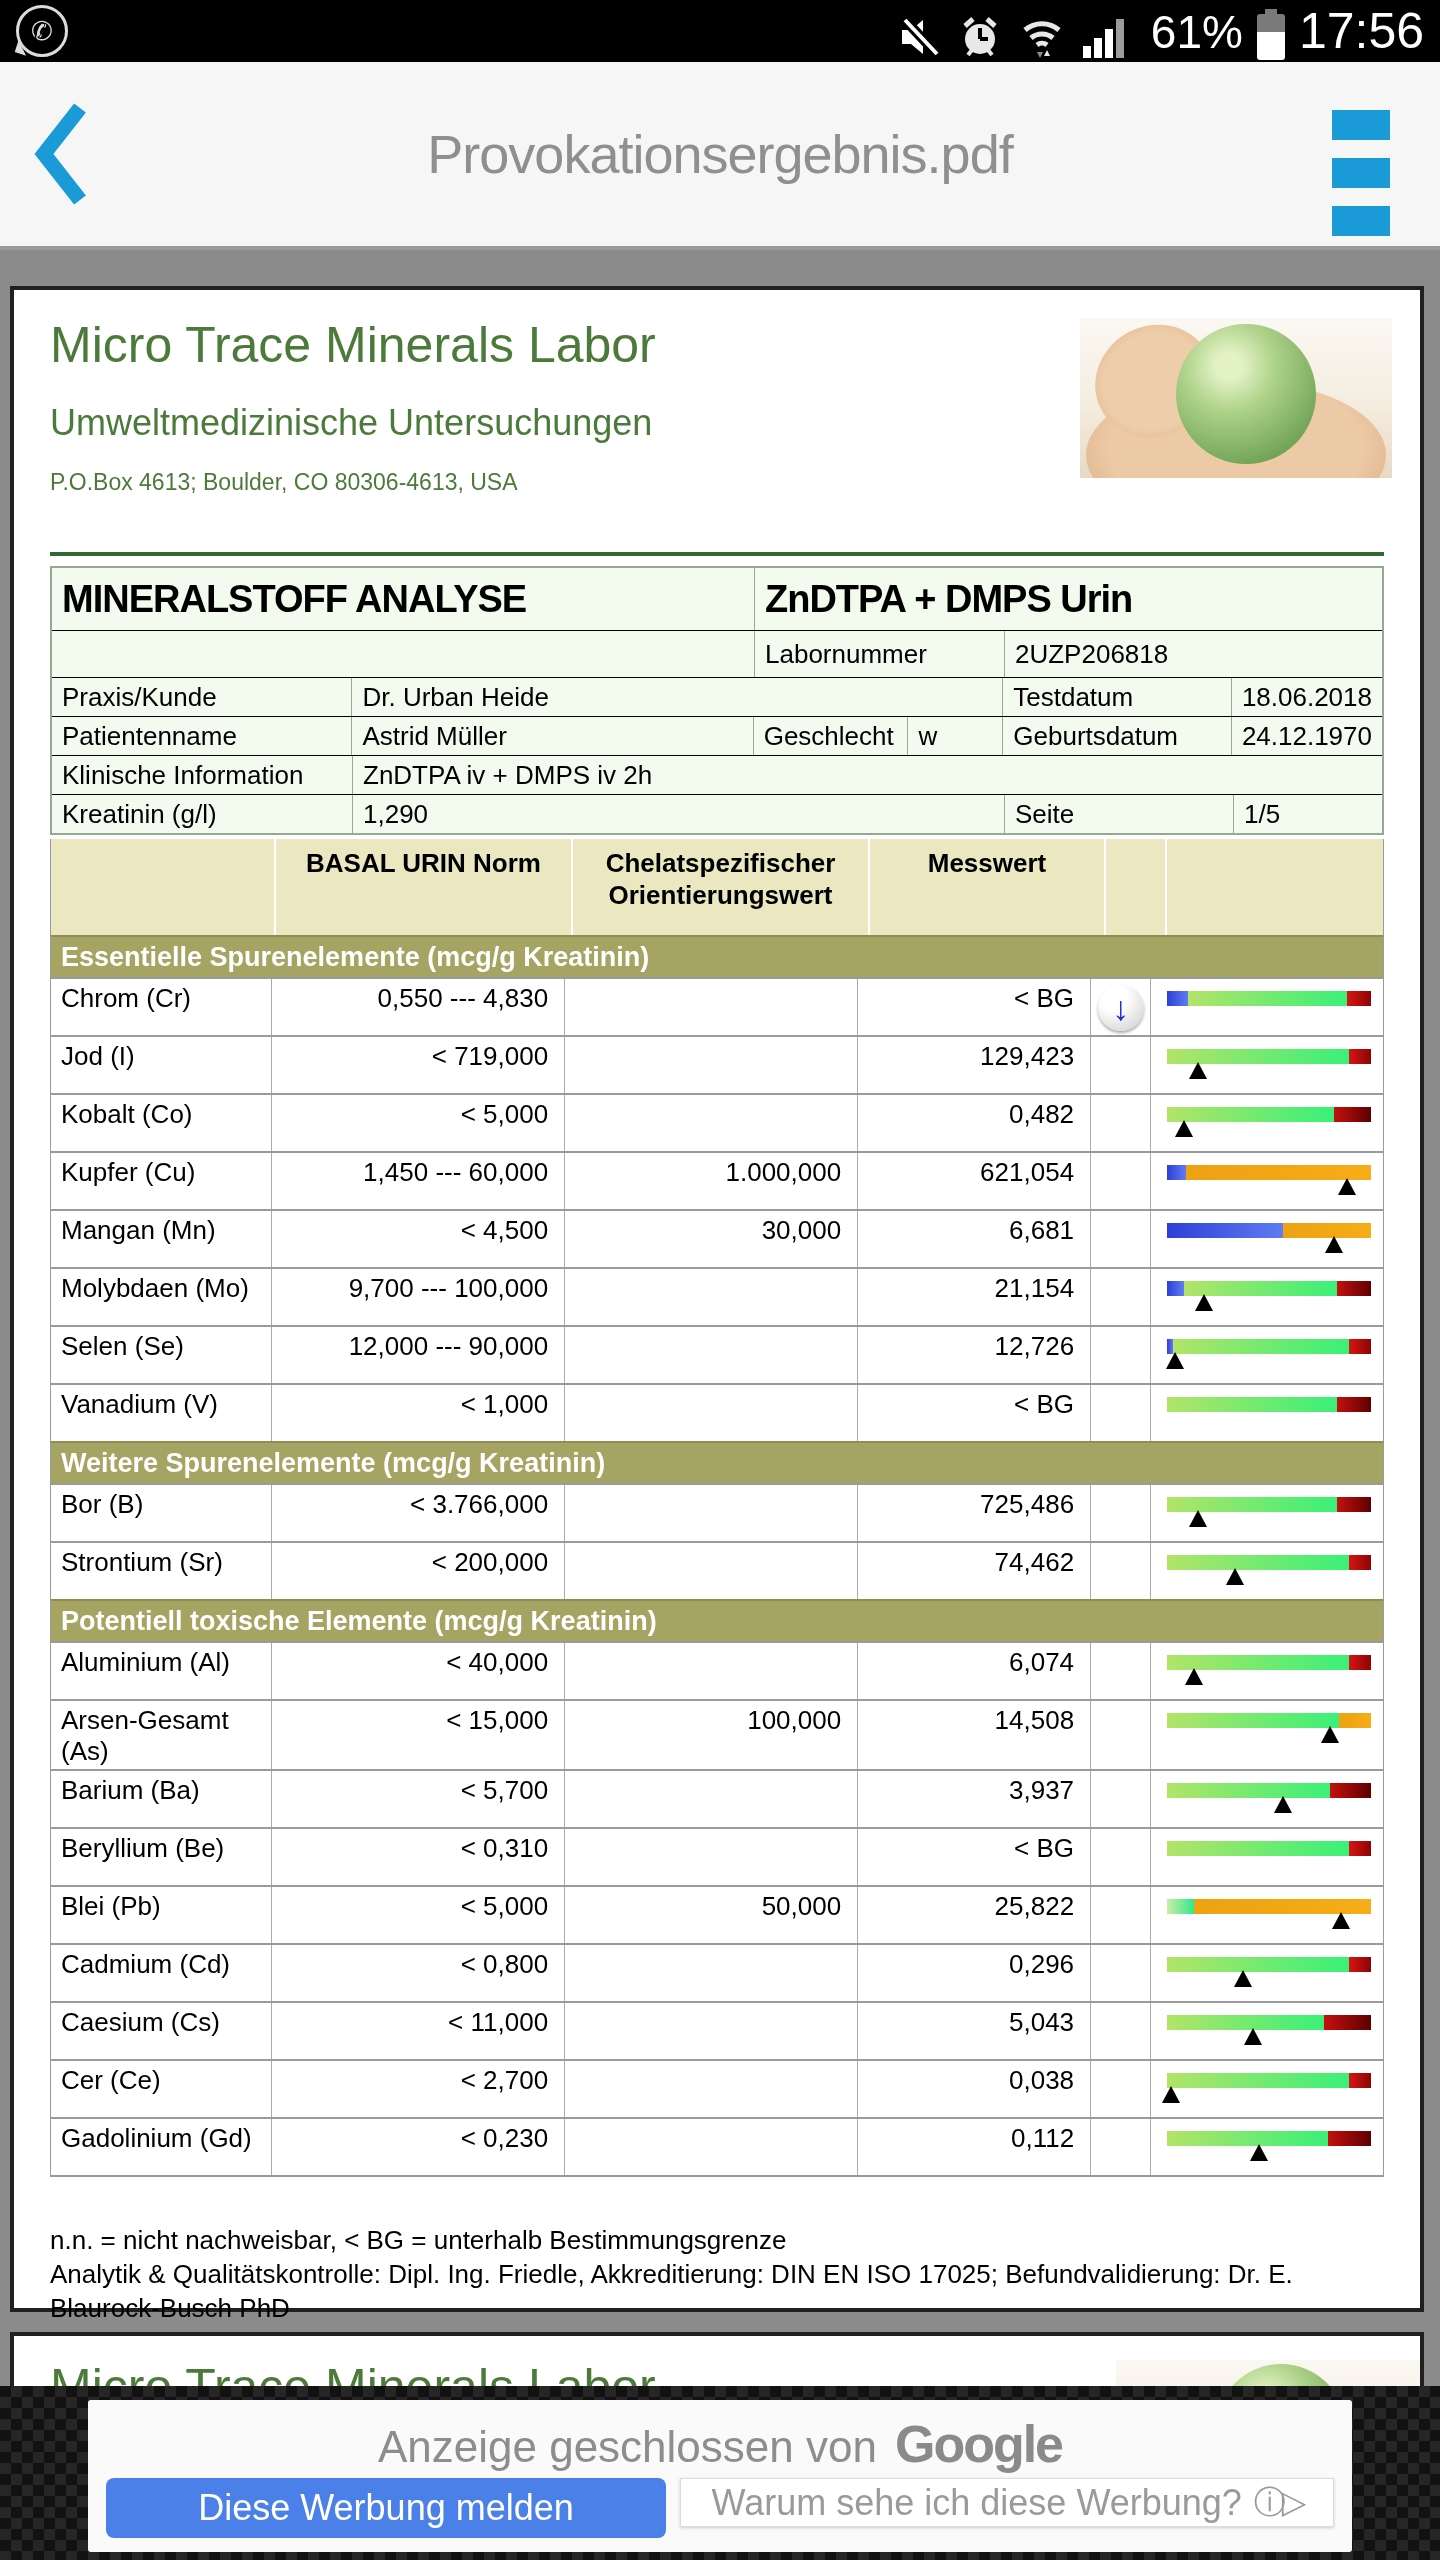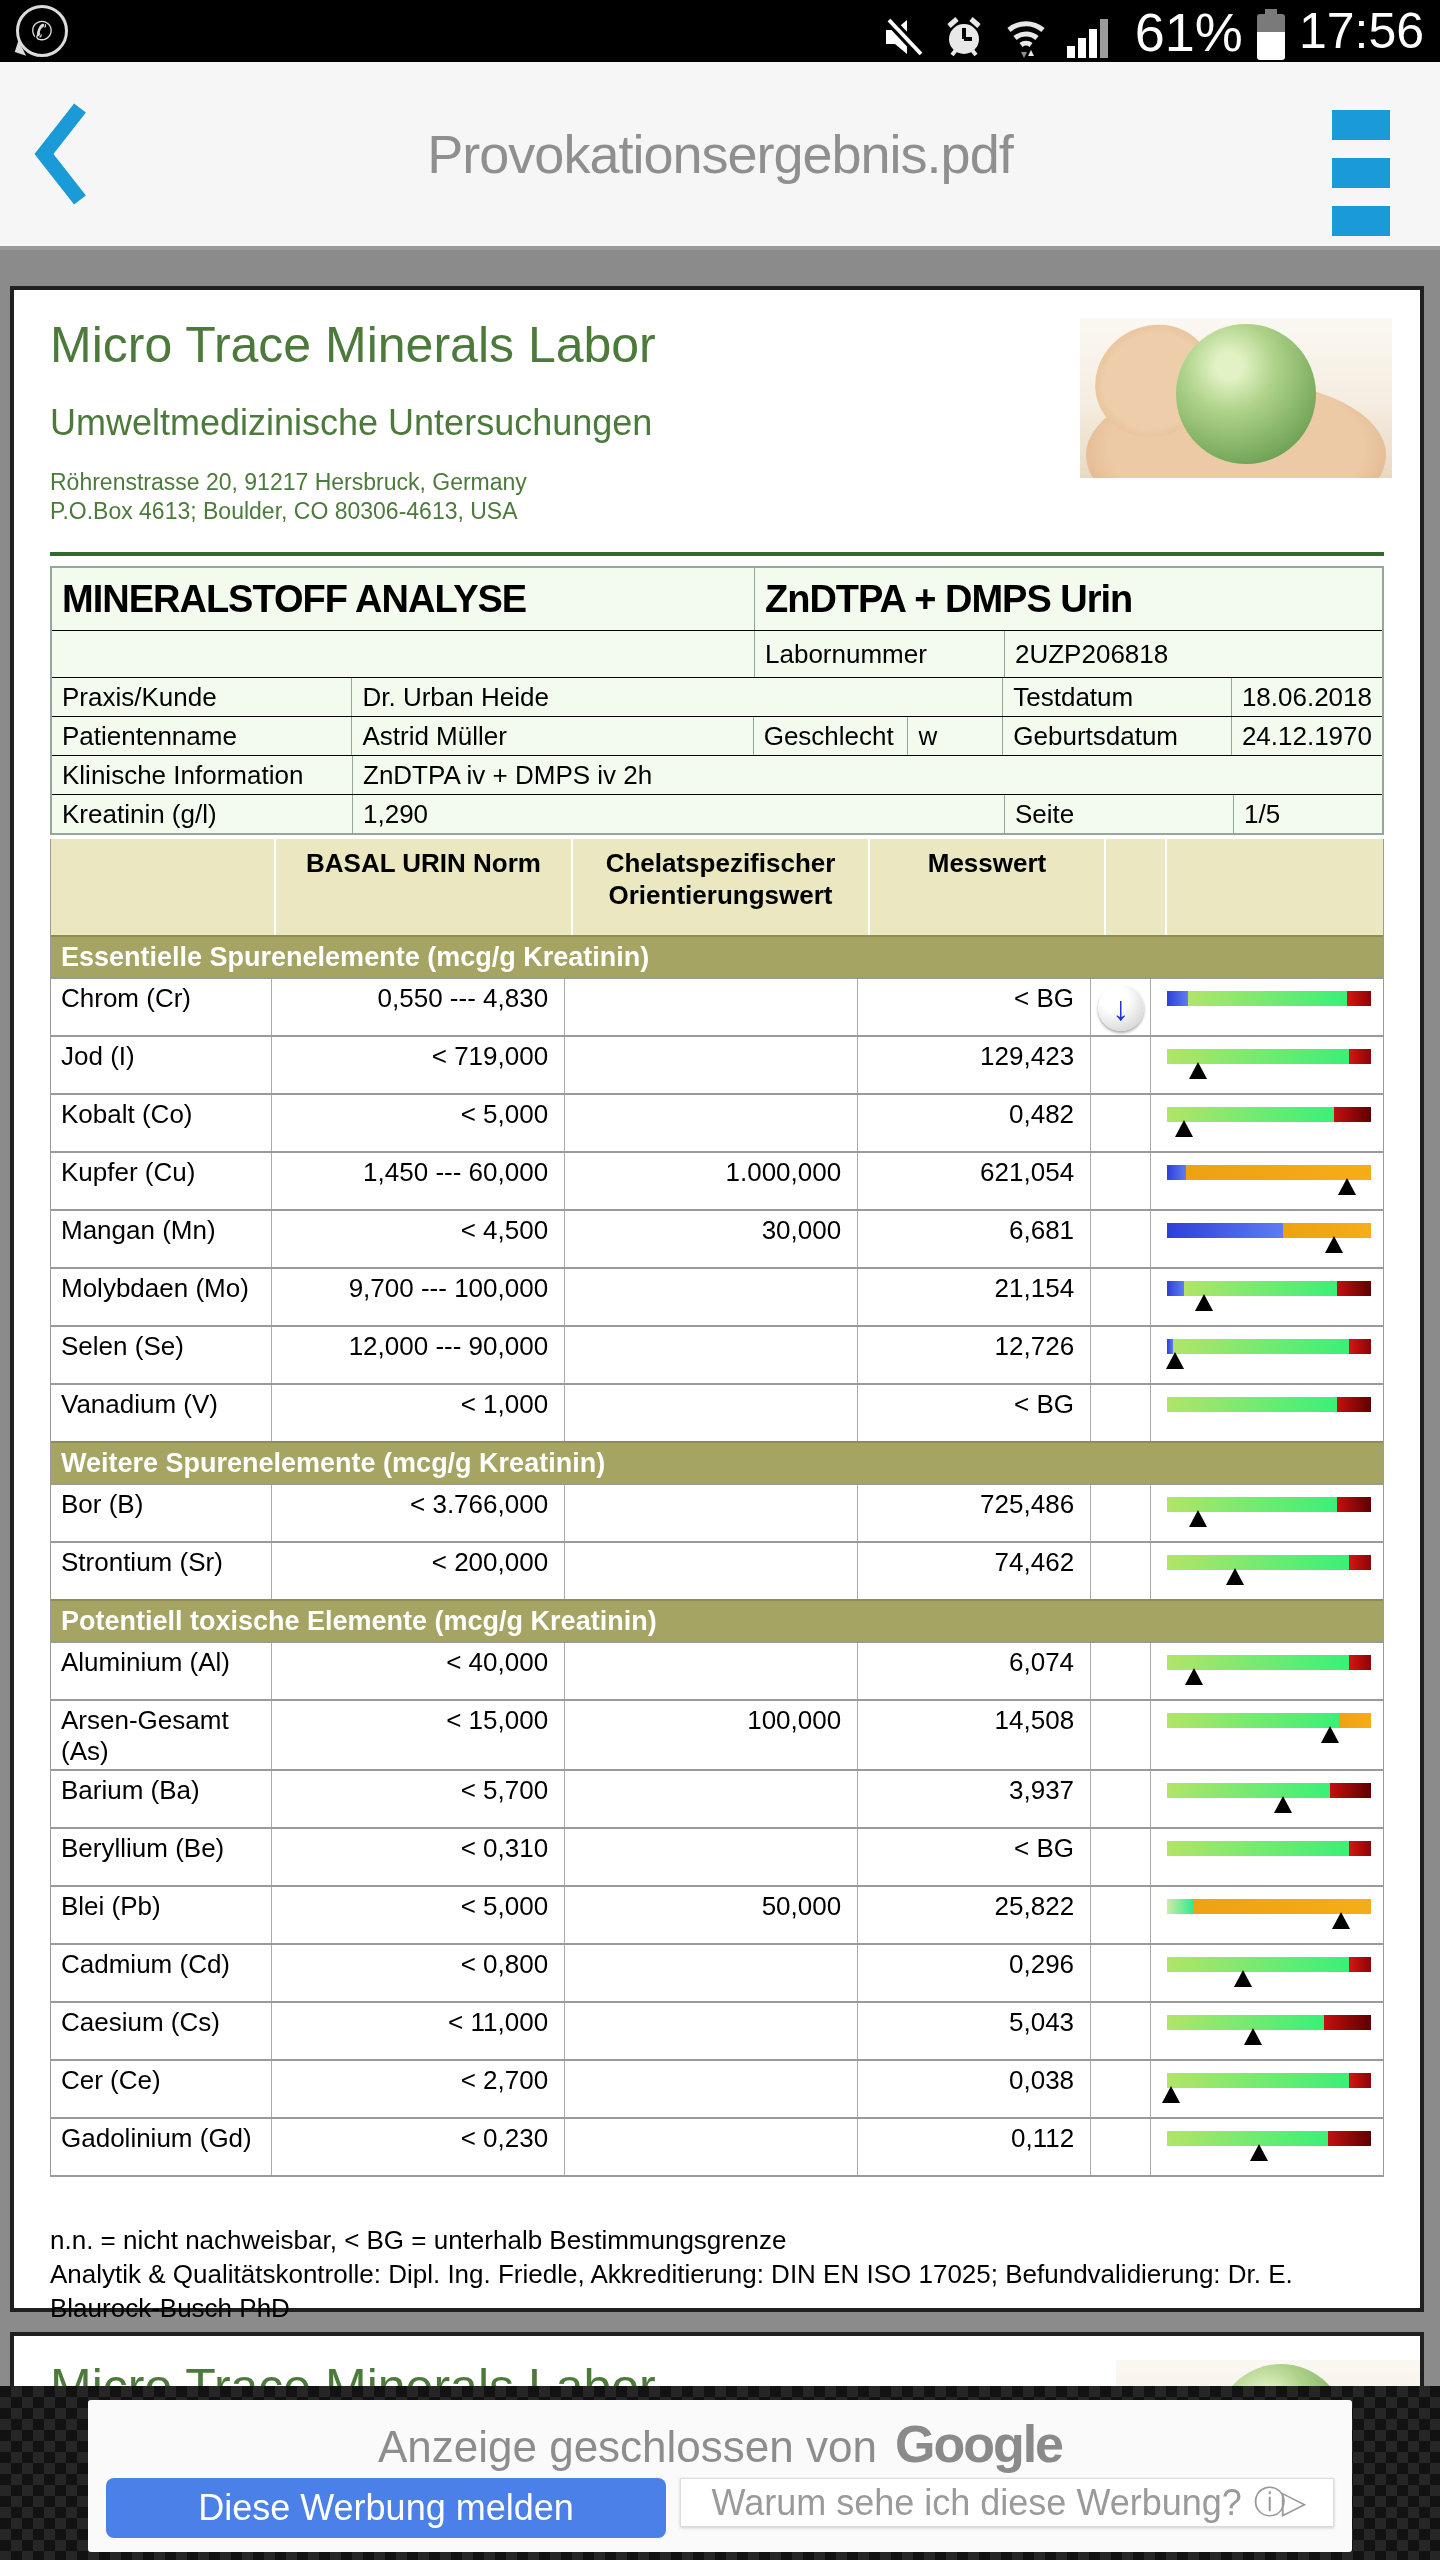--- a/index.html
+++ b/index.html
@@ -9,21 +9,21 @@
   
   .status-bar{position:absolute;top:0;left:0;right:0;height:62px;background:#000;color:#fff;
               display:flex;align-items:center;padding:0 16px;box-sizing:border-box;z-index:10;}
   .sb-left{display:flex;align-items:center;gap:14px;}
   .wa-icon{width:46px;height:46px;border:3px solid #dcdcdc;border-radius:50%;display:flex;
            align-items:center;justify-content:center;font-size:26px;color:#dcdcdc;position:relative;}
   .wa-icon::after{content:"";position:absolute;left:-3px;bottom:-2px;width:0;height:0;
            border-top:12px solid transparent;border-right:12px solid transparent;border-left:12px solid #dcdcdc;transform:rotate(18deg);}
   .sb-right{margin-left:auto;display:flex;align-items:flex-end;gap:14px;}
   .sb-icon{display:block;}
-  .sb-pct{font-size:54px;line-height:56px;margin-left:8px;}
+  .sb-pct{font-size:46px;line-height:56px;margin-left:8px;}
   .sb-batt{width:28px;height:46px;border-radius:3px;position:relative;
            background:linear-gradient(to bottom,#7a7a7a 0 40%,#fff 40% 100%);}
   .sb-batt::before{content:"";position:absolute;top:-5px;left:8px;width:12px;height:5px;background:#7a7a7a;}
   .sb-time{font-size:50px;line-height:58px;}
 
   
   .nav-bar{position:absolute;top:62px;left:0;right:0;height:188px;background:#f6f6f6;
            border-bottom:4px solid #9a9a9a;display:flex;align-items:center;box-sizing:border-box;z-index:10;}
   .back-btn{position:absolute;left:30px;top:40px;width:60px;height:104px;cursor:pointer;}
   .nav-title{flex:1;text-align:center;font-size:54px;color:#8f8f8f;letter-spacing:-1px;}
@@ -177,21 +177,20 @@
     </div>
   </div>
 
   <div class="viewer">
 
     <div class="page page1">
       <div class="letterhead">
         <div class="lh-title">Micro Trace Minerals Labor</div>
         <div class="lh-sub">Umweltmedizinische Untersuchungen</div>
         <div class="lh-addr">
-          <div>Röhrenstrasse 20, 91217 Hersbruck, Germany</div>
           <div>P.O.Box 4613; Boulder, CO 80306-4613, USA</div>
         </div>
         <div class="lh-photo">
           <div class="hand-shape"></div>
           <div class="hand-finger"></div>
           <div class="globe-shape"></div>
         </div>
       </div>
       <div class="green-rule"></div>
 

